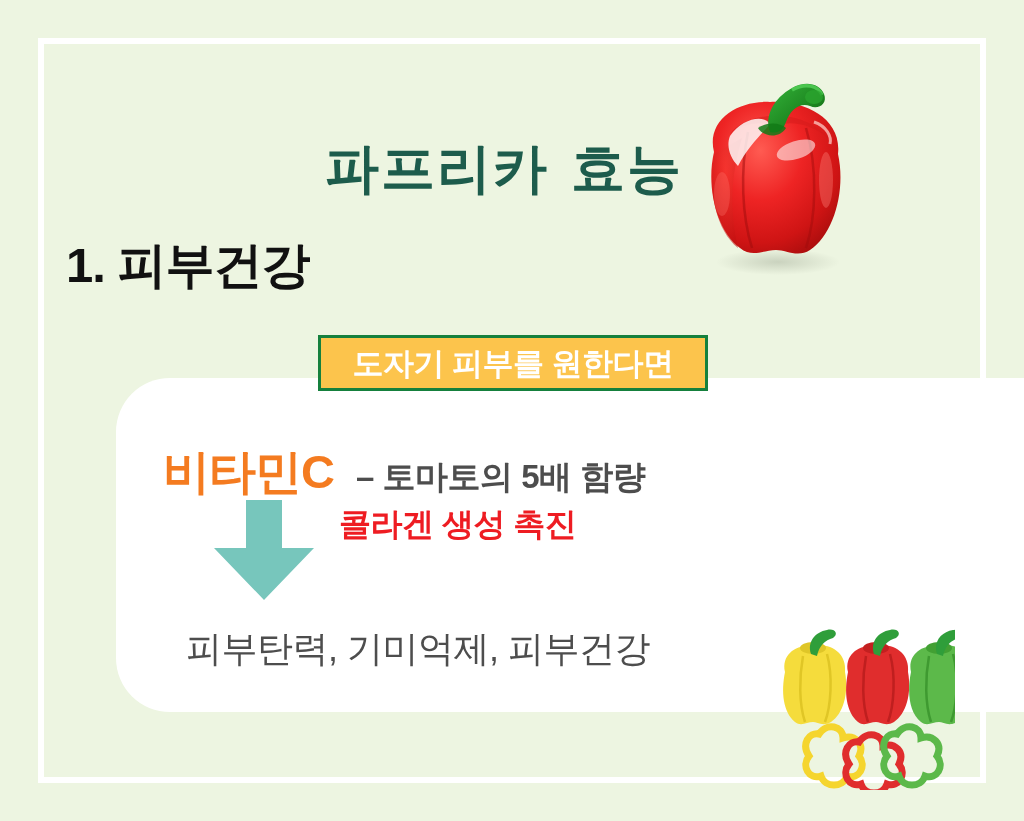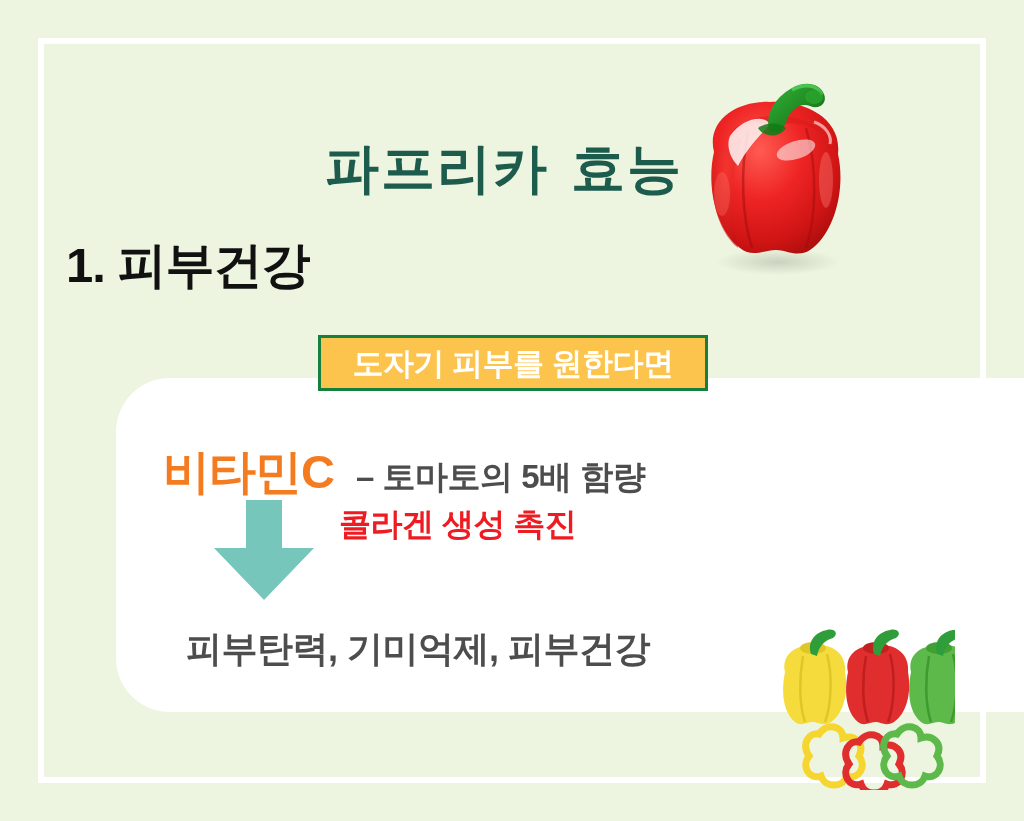--- a/index.html
+++ b/index.html
@@ -148,21 +148,21 @@
     letter-spacing: -0.5px;
     white-space: nowrap;
   }
 
   
   .result-line {
     position: absolute;
     left: 186px;
     top: 625px;
     font-size: 36px;
-    font-weight: 700;
+    font-weight: 400;
     color: #4d4d4d;
     letter-spacing: -0.5px;
     white-space: nowrap;
   }
 
   
   .deco-peppers {
     position: absolute;
     left: 775px;
     top: 610px;

